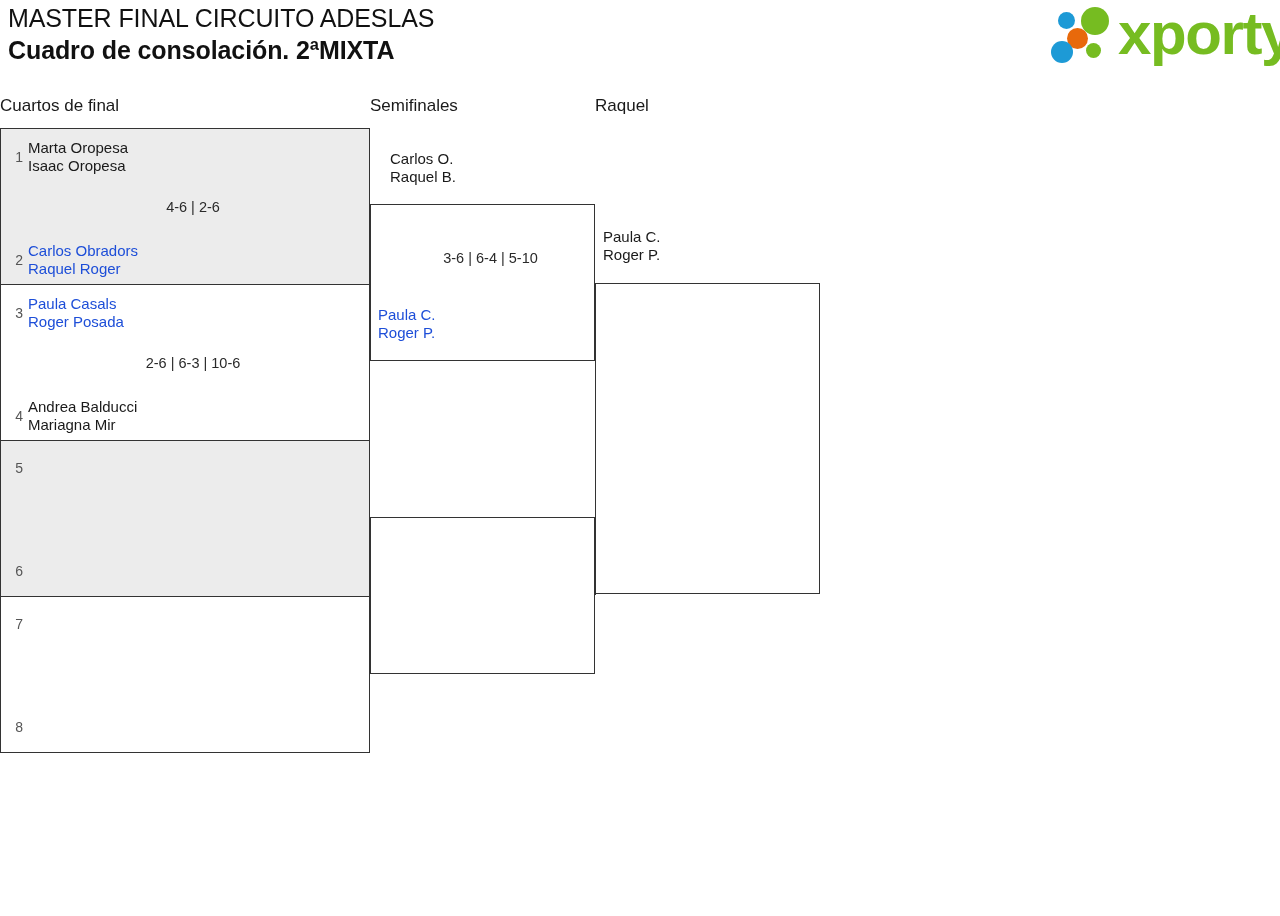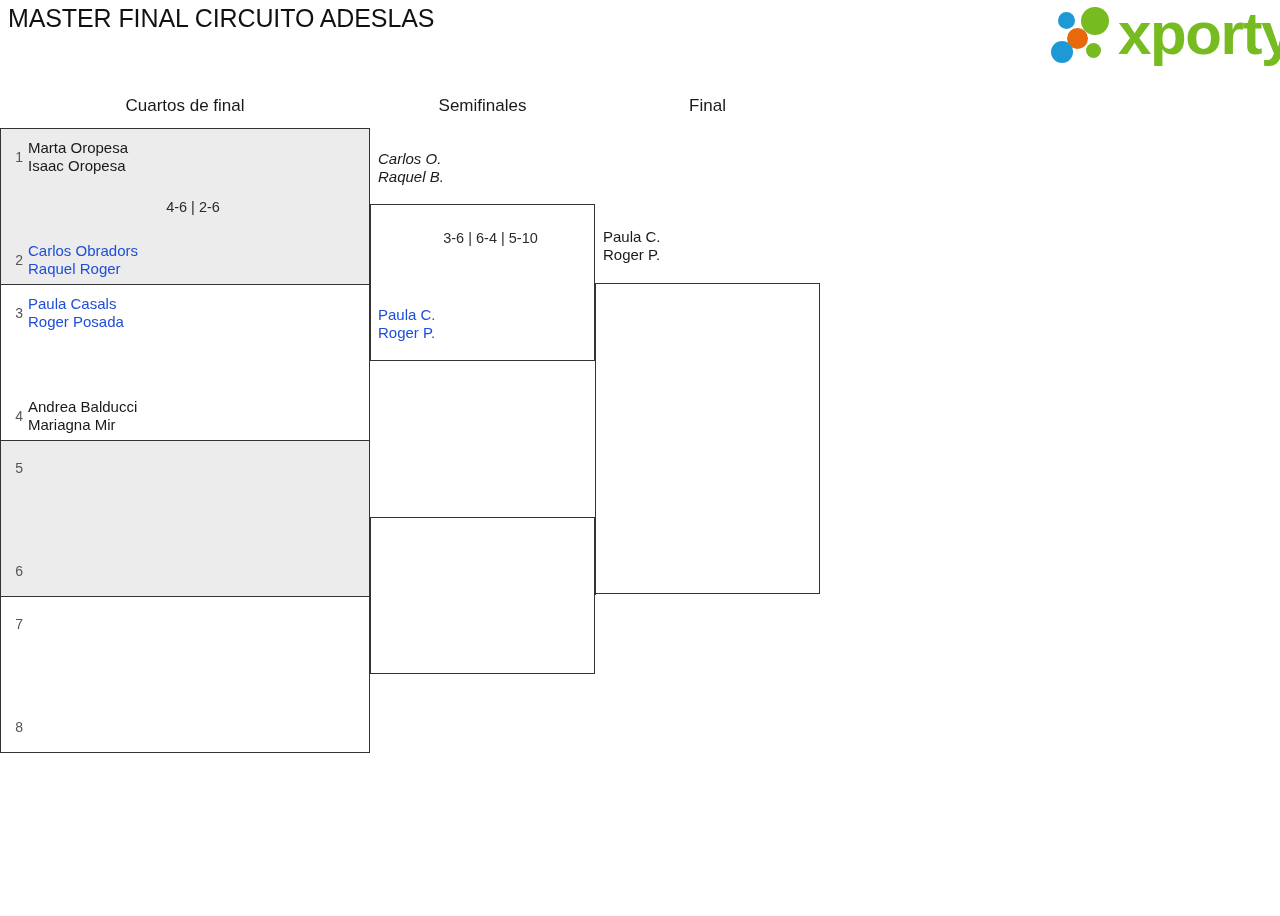--- a/index.html
+++ b/index.html
@@ -67,21 +67,20 @@
     line-height: 60px;
   }
 
   
   .round-header {
     position: absolute;
     top: 96px;
     font-size: 17px;
     font-weight: 400;
     color: #1a1a1a;
-    text-align: center;
     white-space: nowrap;
   }
 
   
   #bracket {
     position: absolute;
     left: 0; top: 0;
     width: 1280px; height: 916px;
   }
   .match-box {
@@ -137,38 +136,39 @@
     padding-left: 8px;
   }
 </style>
 </head>
 <body>
 
 <div id="header">
 
   <div id="title-block">
     <div class="title-line">MASTER FINAL CIRCUITO ADESLAS</div>
+    <div class="title-line bold">Cuadro de consolación. 2ªMIXTA</div>
   </div>
 
   <div id="logo">
     <div id="logo-dots">
       <div class="dot" style="left:12px;top:6px;width:17px;height:17px;background:#1d9ad6;"></div>
       <div class="dot" style="left:35px;top:1px;width:28px;height:28px;background:#76bc21;"></div>
       <div class="dot" style="left:21px;top:22px;width:21px;height:21px;background:#e8690b;"></div>
       <div class="dot" style="left:5px;top:35px;width:22px;height:22px;background:#1d9ad6;"></div>
       <div class="dot" style="left:40px;top:37px;width:15px;height:15px;background:#76bc21;"></div>
     </div>
     <div id="logo-word" style="color:#76bc21;">xporty</div>
   </div>
 
 </div>
 
 <div class="round-header" style="left:0px;width:370px;">Cuartos de final</div>
 <div class="round-header" style="left:370px;width:225px;">Semifinales</div>
-<div class="round-header" style="left:595px;width:225px;">Final</div>
+<div class="round-header" style="left:595px;width:225px;">Raquel</div>
 
 <div id="bracket">
 
   <div class="match-box shaded" style="left:0px;top:128px;width:370px;height:157px;">
     <div class="competitor" style="top:8px;height:40px;">
       <span class="seed">1</span>
       <span class="names">
         <span>Marta Oropesa</span><br>
         <span>Isaac Oropesa</span>
       </span>
@@ -184,20 +184,21 @@
   </div>
 
   <div class="match-box" style="left:0px;top:284px;width:370px;height:157px;">
     <div class="competitor" style="top:8px;height:40px;">
       <span class="seed">3</span>
       <span class="names winner">
         <span>Paula Casals</span><br>
         <span>Roger Posada</span>
       </span>
     </div>
+    <div class="score" style="top:69px;">2-6 | 6-3 | 10-6</div>
     <div class="competitor" style="top:111px;height:40px;">
       <span class="seed">4</span>
       <span class="names">
         <span>Andrea Balducci</span><br>
         <span>Mariagna Mir</span>
       </span>
     </div>
   </div>
 
   <div class="match-box shaded" style="left:0px;top:440px;width:370px;height:157px;">
@@ -226,25 +227,25 @@
     <div class="score" style="top:69px;"></div>
     <div class="competitor" style="top:119px;height:22px;">
       <span class="seed">8</span>
       <span class="names">
         <span></span>
       </span>
     </div>
   </div>
 
   <div class="match-box" style="left:370px;top:204px;width:225px;height:157px;">
-    <div class="score" style="top:24px;">3-6 | 6-4 | 5-10</div>
+    <div class="score" style="top:44px;">3-6 | 6-4 | 5-10</div>
   </div>
 
   <div class="competitor" style="left:370px;top:148px;width:225px;height:40px;">
-    <span class="names" style="padding-left:8px;font-style:italic;">
+    <span class="names" style="padding-left:20px;">
       <span>Carlos O.</span><br>
       <span>Raquel B.</span>
     </span>
   </div>
   <div class="competitor" style="left:370px;top:304px;width:225px;height:40px;">
     <span class="names winner" style="padding-left:8px;">
       <span>Paula C.</span><br>
       <span>Roger P.</span>
     </span>
   </div>

